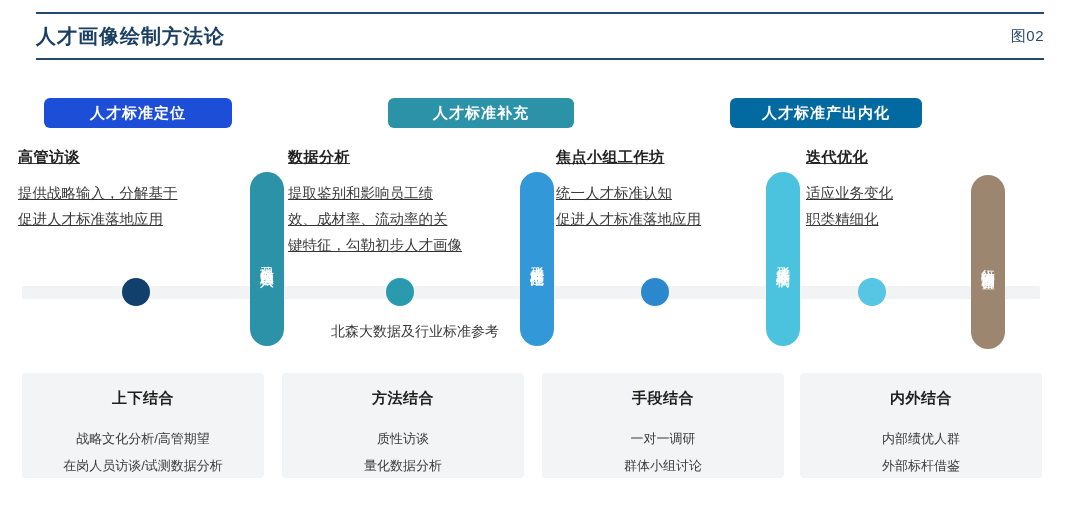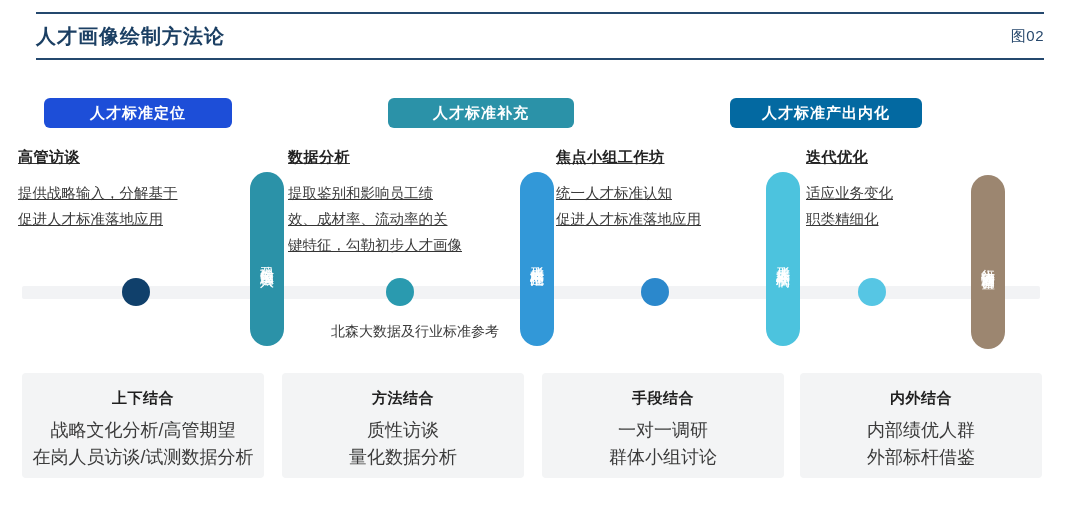--- a/index.html
+++ b/index.html
@@ -151,25 +151,25 @@
     background: #f3f4f5;
     border-radius: 4px;
     text-align: center;
     box-sizing: border-box;
     padding-top: 16px;
   }
   .card-title {
     font-size: 15px;
     font-weight: bold;
     color: #1f1f1f;
-    margin-bottom: 9px;
+    margin-bottom: 17px;
     letter-spacing: 0.5px;
   }
   .card-line {
-    font-size: 18px;
+    font-size: 13px;
     color: #3b3b3b;
     line-height: 27px;
   }
   .card-1 { left: 22px;  width: 242px; }
   .card-2 { left: 282px; width: 242px; font-family: Liberation Serif, serif; }
   .card-3 { left: 542px; width: 242px; }
   .card-4 { left: 800px; width: 242px; }
 </style>
 </head>
 <body>

